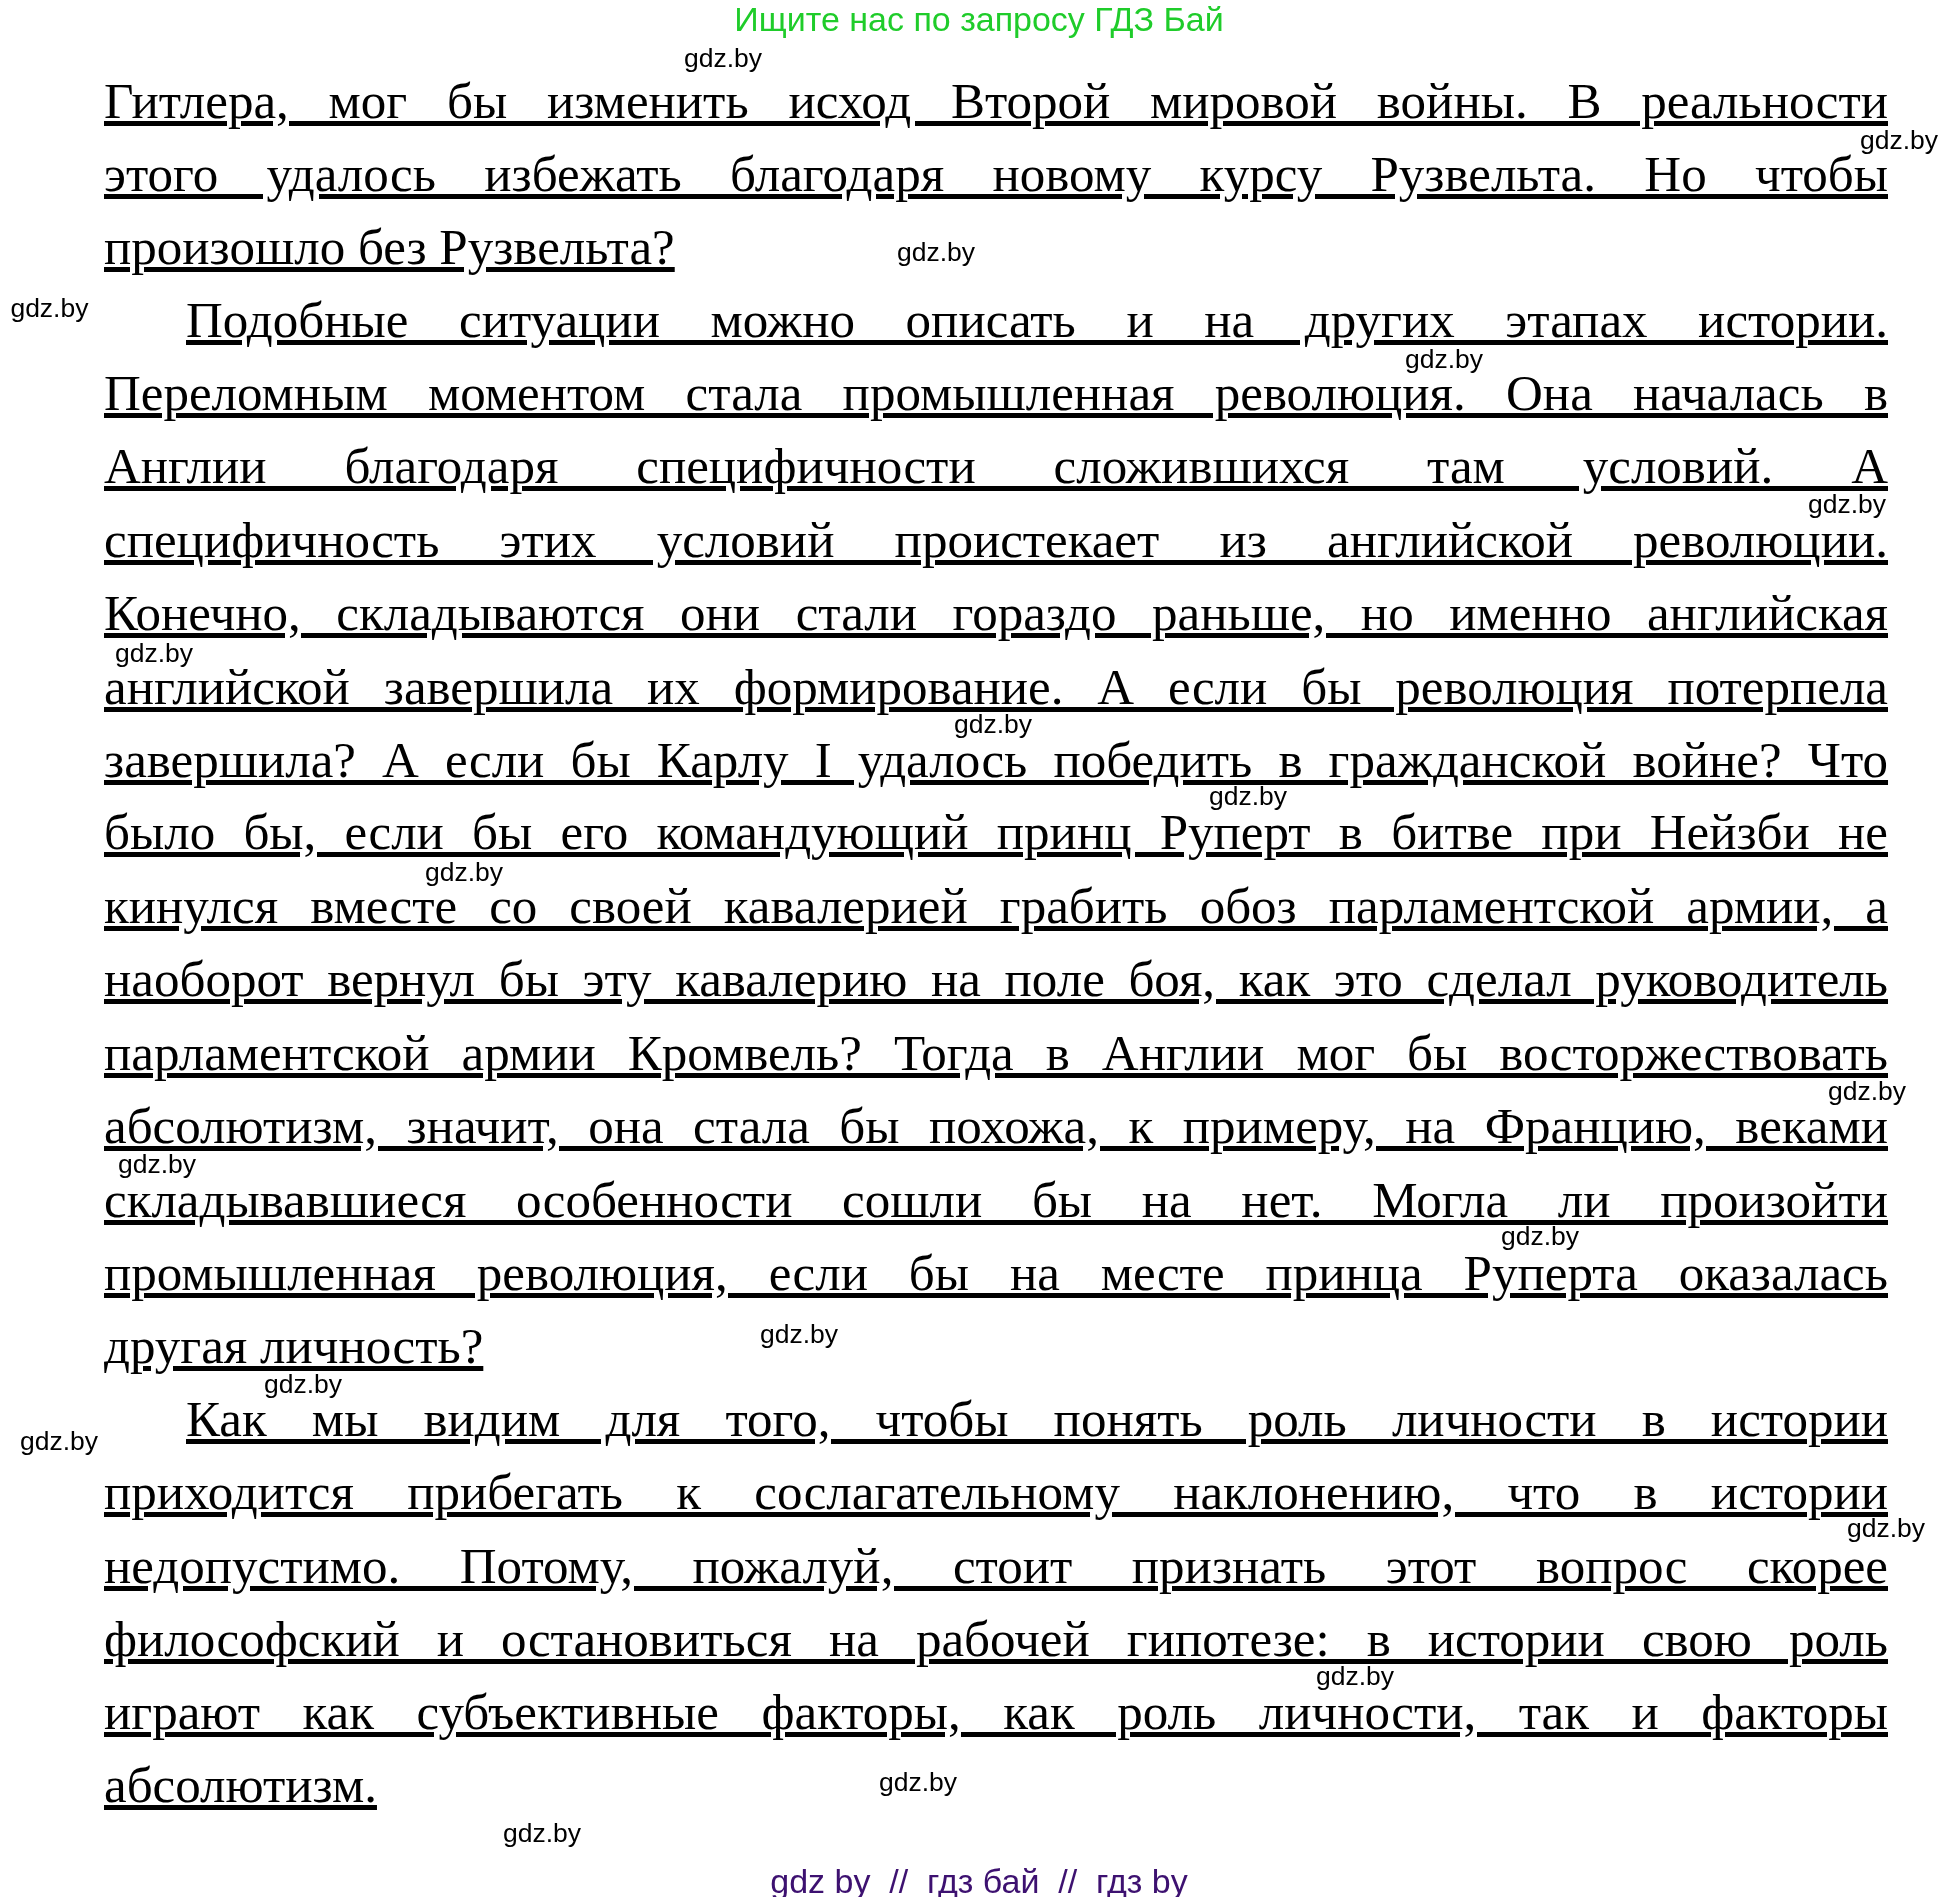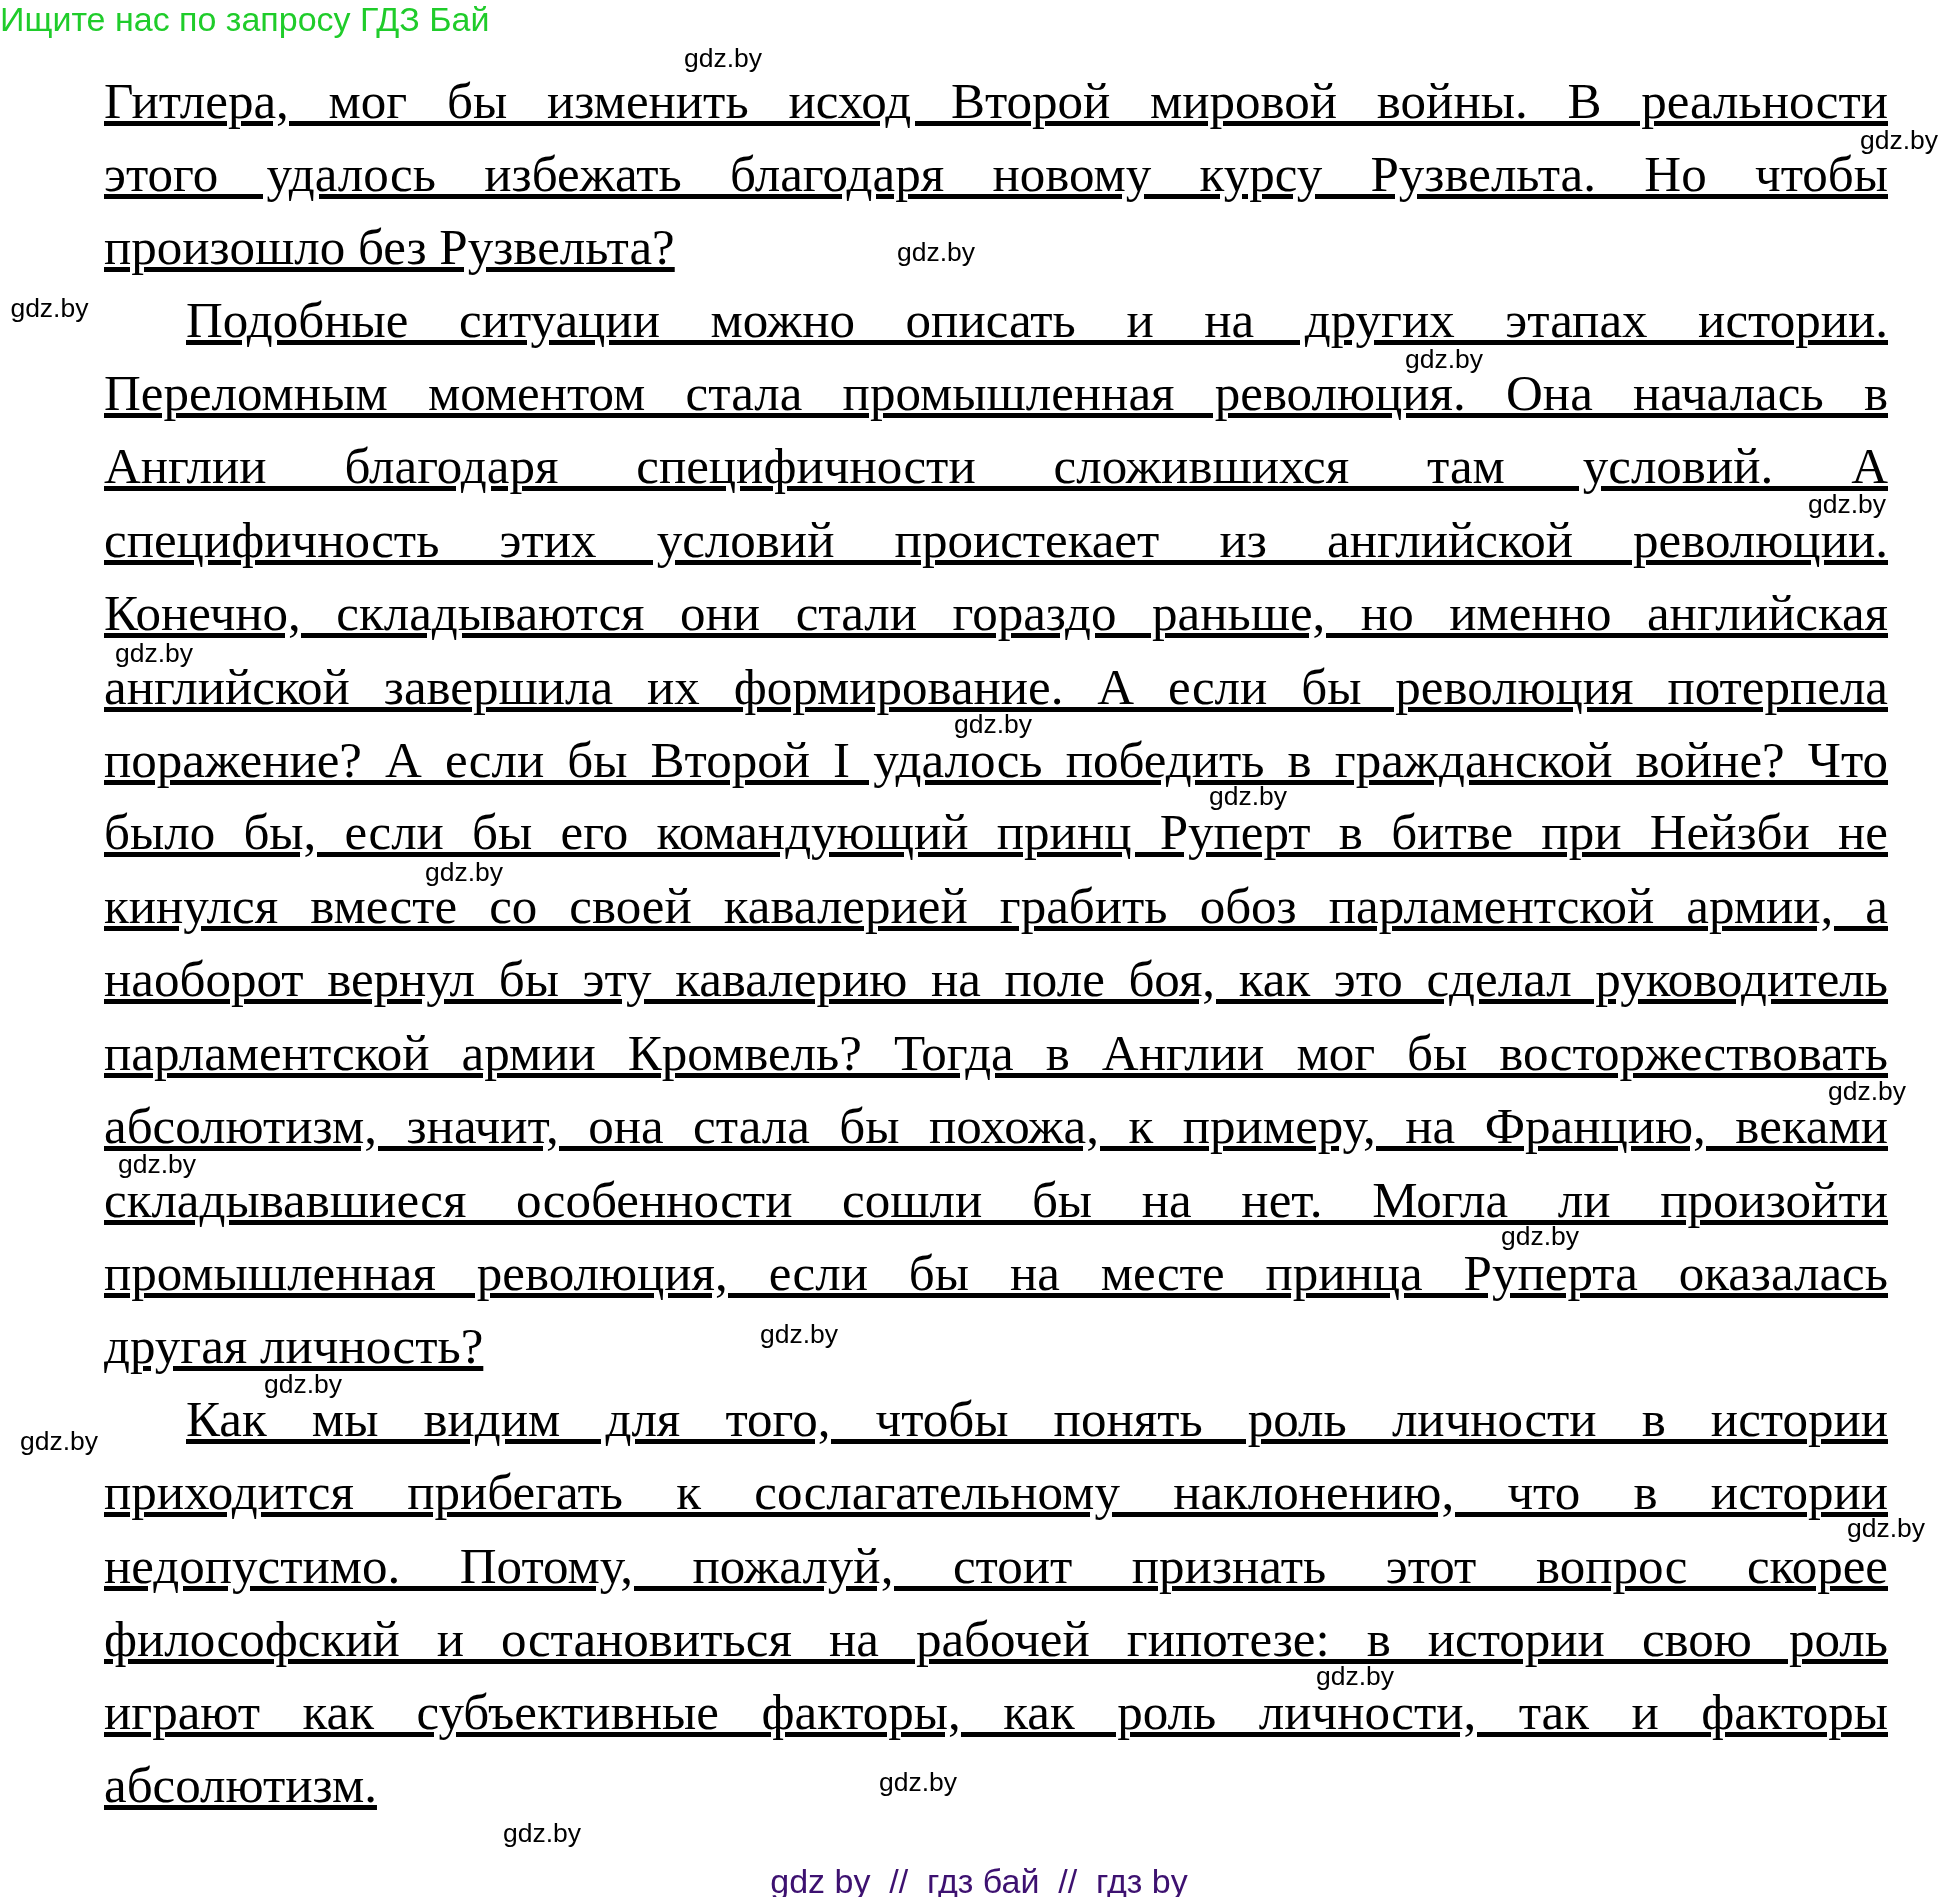--- a/index.html
+++ b/index.html
@@ -1,17 +1,17 @@
 <!DOCTYPE html>
 <html style="font-size:15px"><head>
 <meta charset="utf-8">
 <style>
   html, body { margin:0; padding:0; background:#ffffff; }
   body { width:1958px; height:1897px; position:relative; overflow:hidden; }
-  .header { position:absolute; left:0; top:0; width:1958px; text-align:left; color:#1fcc2a; font-family:"Liberation Sans", sans-serif; font-size:34px; line-height:38px; }
+  .header { position:absolute; left:0; top:0; width:1958px; text-align:center; color:#1fcc2a; font-family:"Liberation Sans", sans-serif; font-size:34px; line-height:38px; }
   .footer { position:absolute; left:0; top:1862px; width:1958px; text-align:center; color:#3d1170; font-family:"Liberation Sans", sans-serif; font-size:34px; line-height:38px; white-space:pre; }
   .line { position:absolute; left:104px; width:1784px; font-family:"Liberation Serif", serif; font-size:51px; line-height:59px; color:#000; white-space:nowrap;text-decoration:underline; }
   .line.j { text-align:justify; text-align-last:justify; }
   .line.ind { left:186px; width:1702px; }
   .wm { position:absolute; font-family:"Liberation Sans", sans-serif; font-size:26.5px; line-height:28px; color:#000; }
 </style>
 </head>
 <body>
 
 <div class="header">Ищите нас по запросу ГДЗ Бай</div>
@@ -19,21 +19,21 @@
 <div class="line j" style="top:72px">Гитлера, мог бы изменить исход Второй мировой войны. В реальности</div>
 <div class="line j" style="top:145px">этого удалось избежать благодаря новому курсу Рузвельта. Но чтобы</div>
 <div class="line" style="top:218px">произошло без Рузвельта?</div>
 
 <div class="line j ind" style="top:291px">Подобные ситуации можно описать и на других этапах истории.</div>
 <div class="line j" style="top:364px">Переломным моментом стала промышленная революция. Она началась в</div>
 <div class="line j" style="top:437px">Англии благодаря специфичности сложившихся там условий. А</div>
 <div class="line j" style="top:511px">специфичность этих условий проистекает из английской революции.</div>
 <div class="line j" style="top:584px">Конечно, складываются они стали гораздо раньше, но именно английская</div>
 <div class="line j" style="top:658px">английской завершила их формирование. А если бы революция потерпела</div>
-<div class="line j" style="top:731px">поражение? А если бы Второй I удалось победить в гражданской войне? Что</div>
+<div class="line j" style="top:731px">завершила? А если бы Карлу I удалось победить в гражданской войне? Что</div>
 <div class="line j" style="top:803px">было бы, если бы его командующий принц Руперт в битве при Нейзби  не</div>
 <div class="line j" style="top:877px">кинулся вместе со своей кавалерией грабить обоз парламентской армии, а</div>
 <div class="line j" style="top:950px">наоборот вернул бы эту кавалерию на поле боя, как это сделал руководитель</div>
 <div class="line j" style="top:1024px">парламентской армии Кромвель? Тогда в Англии мог бы восторжествовать</div>
 <div class="line j" style="top:1097px">абсолютизм, значит, она стала бы похожа, к примеру, на Францию, веками</div>
 <div class="line j" style="top:1171px">складывавшиеся особенности сошли бы на нет. Могла ли произойти</div>
 <div class="line j" style="top:1244px">промышленная революция, если бы на месте принца Руперта оказалась</div>
 <div class="line" style="top:1317px">другая личность?</div>
 
 <div class="line j ind" style="top:1390px">Как мы видим для того, чтобы понять роль личности в истории</div>

